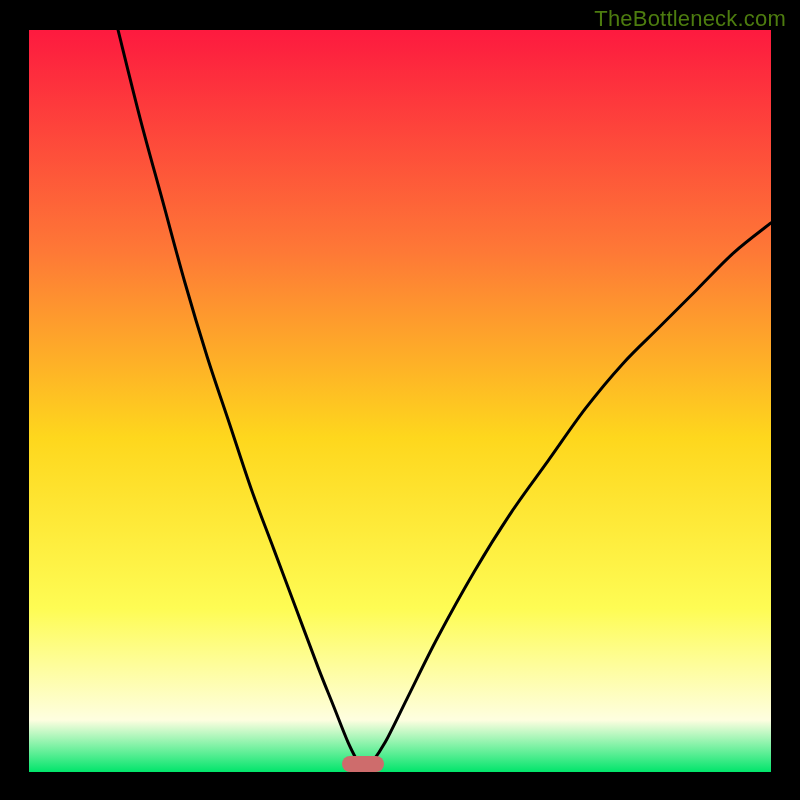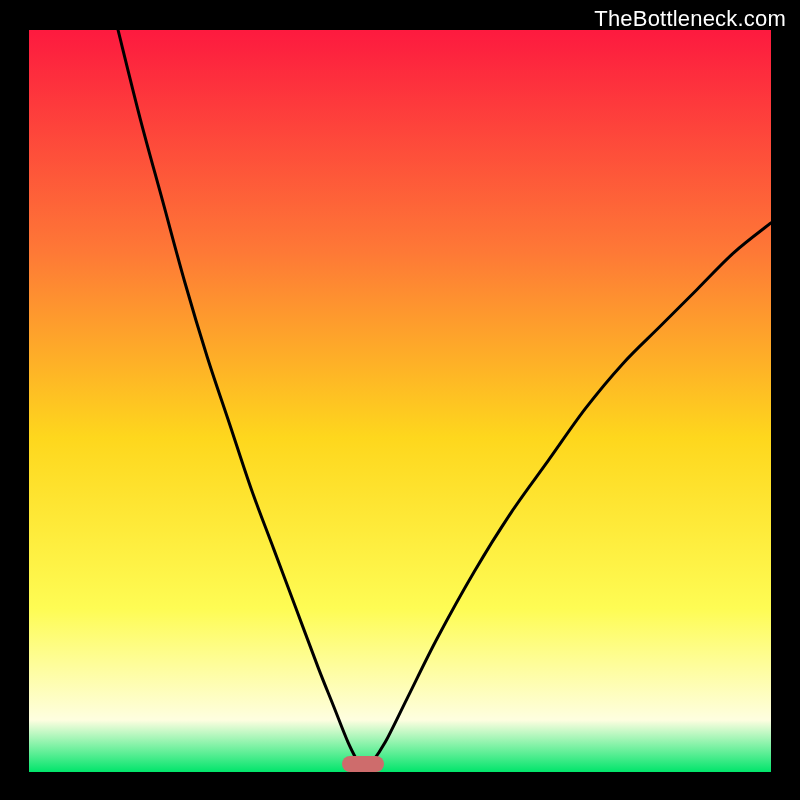--- a/index.html
+++ b/index.html
@@ -13,21 +13,21 @@
   }
   .frame {
     position: absolute;
     inset: 0;
     background: #000;
   }
   .watermark {
     position: absolute;
     top: 6px;
     right: 14px;
-    color: #ffffff;
+    color: #4d7c0f;
     font-size: 22px;
     font-weight: 500;
     letter-spacing: 0.2px;
     z-index: 10;
   }
   svg.plot {
     position: absolute;
     left: 29px;
     top: 30px;
     width: 742px;

